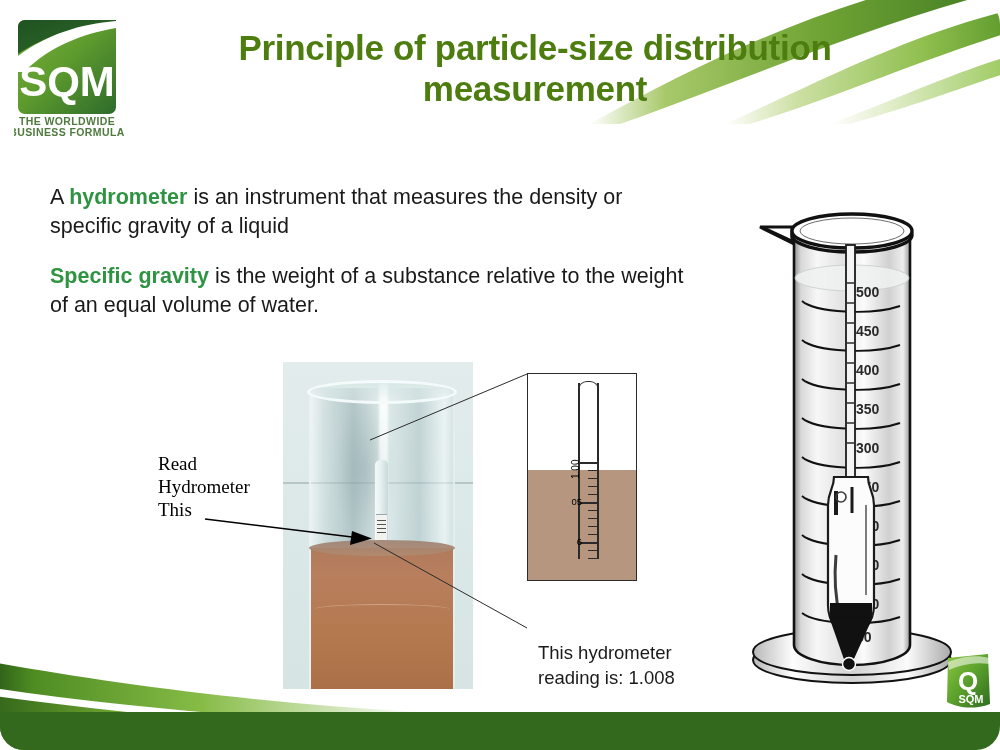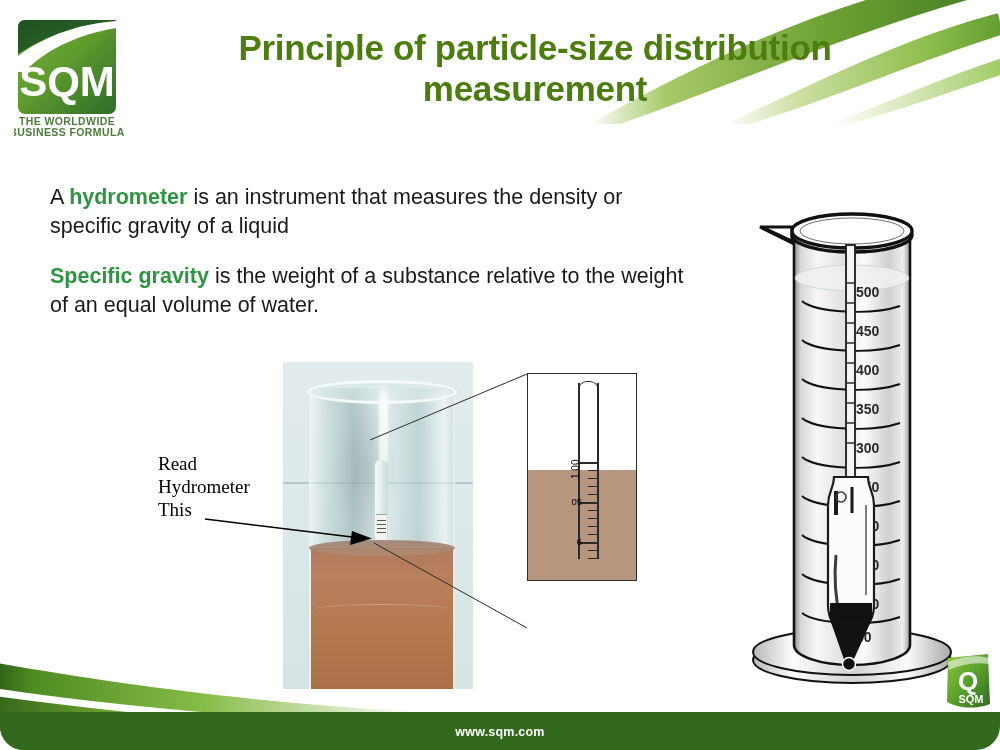--- a/index.html
+++ b/index.html
@@ -312,20 +312,24 @@
     <div class="dp" id="detail-stem-right"></div>
     <div class="dp" id="detail-ticks"></div>
     <div class="dp dgrad" id="detail-grad-100"></div>
     <div class="dp dgrad" id="detail-grad-05"></div>
     <div class="dp dgrad" id="detail-grad-10"></div>
     <div class="dp dlabel" id="detail-label-100">1.00</div>
     <div class="dp dlabel" id="detail-label-05">05</div>
     <div class="dp dlabel" id="detail-label-10">6</div>
   </div>
 
+  <div id="detail-caption">
+    <div>This hydrometer</div>
+    <div>reading is: 1.008</div>
+  </div>
 
   <div id="cylinder-illustration">
     <svg viewBox="0 0 222 495" width="222" height="495">
       <defs>
         <linearGradient id="glassBody" x1="0" y1="0" x2="1" y2="0">
           <stop offset="0" stop-color="#8e8e8e"></stop>
           <stop offset="0.06" stop-color="#d8d8d8"></stop>
           <stop offset="0.20" stop-color="#f7f7f7"></stop>
           <stop offset="0.42" stop-color="#e2e2e2"></stop>
           <stop offset="0.60" stop-color="#fbfbfb"></stop>
@@ -425,15 +429,14 @@
         </linearGradient>
       </defs>
       <path d="M4,6 L44,2 L46,52 C30,58 14,56 3,50 Z" fill="url(#badgeGrad)"></path>
       <path d="M4,10 C18,4 34,3 45,6 L45,12 C32,10 18,12 5,18 Z" fill="#ffffff" opacity="0.55"></path>
       <text x="24" y="38" text-anchor="middle" font-family="Liberation Sans, sans-serif" font-size="26" font-weight="bold" fill="#ffffff">Q</text>
       <text x="27" y="51" text-anchor="middle" font-family="Liberation Sans, sans-serif" font-size="11" font-weight="bold" fill="#ffffff">SQM</text>
     </svg>
   </div>
 
   <div id="footer-bar"></div>
-  <div id="footer-url">www.sqm.com</div>
 
 </div>
 
 </body></html>

